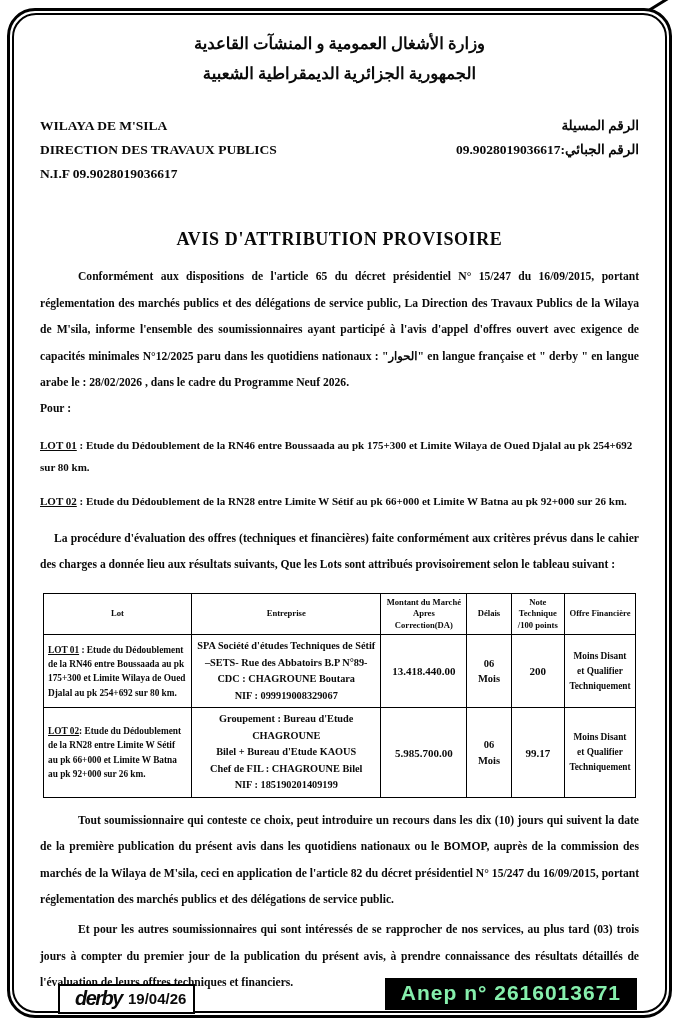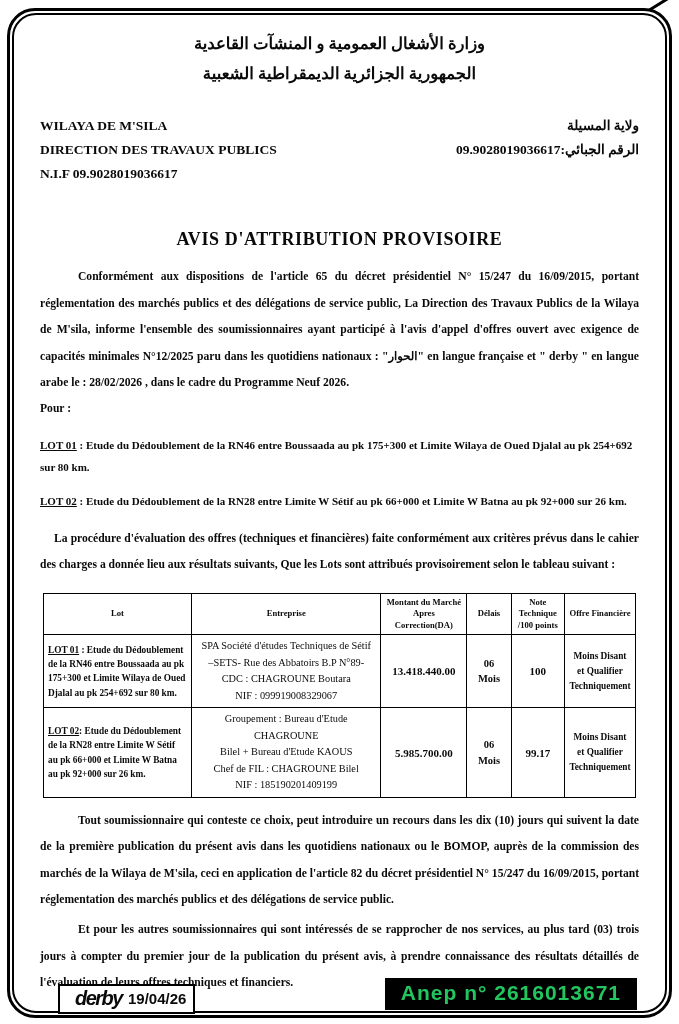--- a/index.html
+++ b/index.html
@@ -40,36 +40,36 @@
   .lot-label{text-decoration:underline;}
   table.award{
     border-collapse:collapse;table-layout:fixed;width:99%;
     margin:14px auto 0 auto;
   }
   table.award th,table.award td{
     border:1.6px solid #000;vertical-align:middle;padding:3px 4px;
   }
   table.award th{font-size:8.6px;font-weight:bold;text-align:center;line-height:1.35;}
   td.lot-cell{font-size:9.3px;font-weight:bold;line-height:1.55;text-align:left;padding:5px 5px;}
-  td.ent-cell{font-size:10.3px;font-weight:normal;text-align:center;line-height:1.6;margin-top:42px;}
+  td.ent-cell{font-size:10.3px;font-weight:bold;text-align:center;line-height:1.6;margin-top:42px;}
   td.amt-cell{font-size:11px;font-weight:bold;text-align:center;}
   td.del-cell{font-size:10.5px;font-weight:bold;text-align:center;line-height:1.5;}
   td.note-cell{font-size:11px;font-weight:bold;text-align:center;}
   td.off-cell{font-size:9.3px;font-weight:bold;text-align:center;line-height:1.6;}
   .footer-stamp{
     position:absolute;left:58px;bottom:10px;background:#fff;
     border:2.5px solid #000;padding:1px 7px 2px 15px;display:flex;align-items:center;gap:6px;z-index:3;
   }
   .stamp-logo{
     font-family:"Liberation Sans",sans-serif;font-weight:900;font-size:20px;
     letter-spacing:-1.5px;transform:scaleY(1.05);font-style:italic;
   }
   .stamp-date{font-family:"Liberation Sans",sans-serif;font-weight:bold;font-size:15px;}
   .anep-bar{
-    position:absolute;right:42px;bottom:14px;background:#000;color:#22c55e;
+    position:absolute;right:42px;bottom:14px;background:#000;color:#86efac;
     font-family:"Liberation Sans",sans-serif;font-weight:bold;font-size:21px;
     padding:3px 16px 5px 16px;letter-spacing:1px;z-index:3;
   }
 </style>
 </head>
 <body>
 
 <div class="page-curl"></div>
 
 <div class="frame-outer">
@@ -80,21 +80,21 @@
       <div>الجمهورية الجزائرية الديمقراطية الشعبية</div>
     </div>
 
     <div class="agency-row">
       <div class="agency-left">
         <div>WILAYA DE M'SILA</div>
         <div>DIRECTION DES TRAVAUX PUBLICS</div>
         <div>N.I.F 09.9028019036617</div>
       </div>
       <div class="agency-right ar">
-        <div>ولاية المسيلة</div>
+        <div>الرقم المسيلة</div>
         <div>الرقم الجبائي:09.9028019036617</div>
       </div>
     </div>
 
     <div class="doc-title">AVIS D'ATTRIBUTION PROVISOIRE</div>
 
     <div class="para indent">Conformément aux dispositions de l'article 65 du décret présidentiel N° 15/247 du 16/09/2015, portant réglementation des marchés publics et des délégations de service public, La Direction des Travaux Publics de la Wilaya de M'sila, informe l'ensemble des soumissionnaires ayant participé  à l'avis d'appel d'offres ouvert avec exigence de capacités minimales N°12/2025 paru  dans les quotidiens nationaux : "الحوار" en langue française et " derby " en langue arabe le : 28/02/2026 , dans le cadre du Programme Neuf 2026.</div>
     <div class="pour-line">Pour :</div>
 
 
@@ -135,21 +135,21 @@
             <div>SPA Société d'études Techniques de Sétif</div>
             <div>–SETS- Rue des Abbatoirs B.P N°89-</div>
             <div>CDC : CHAGROUNE Boutara</div>
             <div>NIF : 099919008329067</div>
           </td>
           <td class="amt-cell">13.418.440.00</td>
           <td class="del-cell">
             <div>06</div>
             <div>Mois</div>
           </td>
-          <td class="note-cell">100</td>
+          <td class="note-cell">200</td>
           <td class="off-cell">
             <div>Moins Disant</div>
             <div>et Qualifier</div>
             <div>Techniquement</div>
           </td>
         </tr>
         <tr>
           <td class="lot-cell">
             <span class="lot-label">LOT 02</span><span>: Etude du Dédoublement de la RN28 entre Limite W Sétif au pk 66+000 et Limite W Batna  au pk 92+000 sur 26 km.</span>
           </td>

